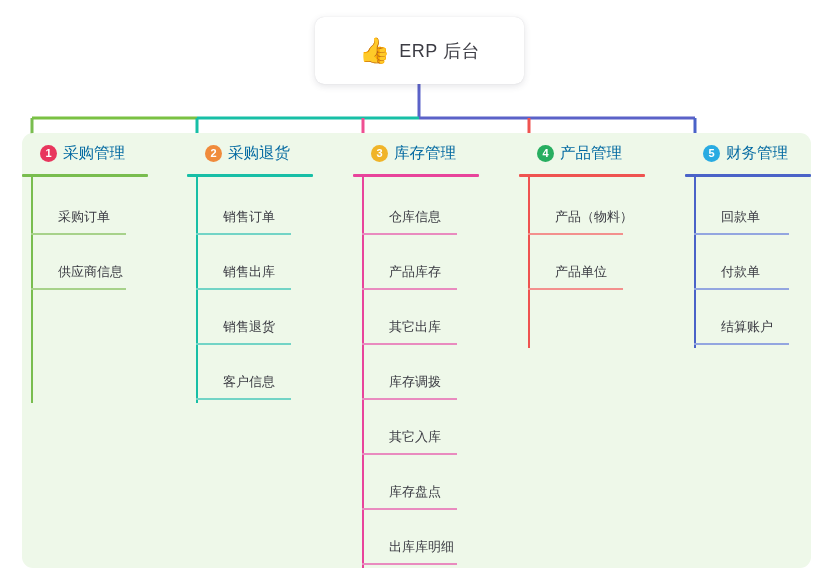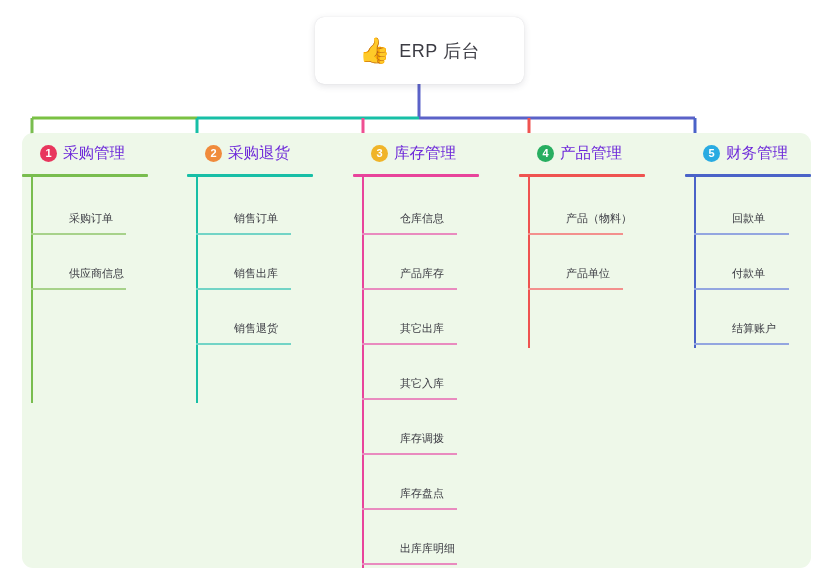--- a/index.html
+++ b/index.html
@@ -92,21 +92,21 @@
     color: #ffffff;
     font-size: 11px;
     line-height: 17px;
     text-align: center;
     font-weight: bold;
     flex: 0 0 auto;
     margin-right: 6px;
   }
   .col-title {
     font-size: 15.5px;
-    color: #6d28d9;
+    color: #0369a1;
     white-space: nowrap;
   }
   .col-rule {
     position: absolute;
     left: 0;
     top: 41px;
     height: 3px;
     width: 126px;
     border-radius: 1px;
   }
@@ -120,23 +120,23 @@
     position: relative;
     padding-top: 6px;
   }
   .leaf {
     position: relative;
     height: 55px;
     box-sizing: border-box;
   }
   .leaf-label {
     position: absolute;
-    left: 47px;
+    left: 36px;
     bottom: 9px;
-    font-size: 11px;
+    font-size: 13px;
     color: #3a3a42;
     white-space: nowrap;
   }
   .leaf-rule {
     position: absolute;
     left: 9px;
     bottom: 0;
     height: 1.6px;
     width: 95px;
   }
@@ -197,20 +197,24 @@
             <div class="leaf-rule" style="background: rgb(114, 212, 198);"></div>
           </div>
           <div class="leaf">
             <span class="leaf-label">销售出库</span>
             <div class="leaf-rule" style="background: rgb(114, 212, 198);"></div>
           </div>
           <div class="leaf">
             <span class="leaf-label">销售退货</span>
             <div class="leaf-rule" style="background: rgb(114, 212, 198);"></div>
           </div>
+          <div class="leaf">
+            <span class="leaf-label">客户信息</span>
+            <div class="leaf-rule" style="background: rgb(114, 212, 198);"></div>
+          </div>
         </div>
       </div>
       <div class="col" style="left: 331px;">
         <div class="col-head">
           <span class="badge" style="background: rgb(240, 180, 41);">3</span>
           <span class="col-title">库存管理</span>
         </div>
         <div class="col-rule" style="background: rgb(232, 68, 155);"></div>
         <div class="col-spine" style="background: rgb(232, 68, 155); height: 391px;"></div>
         <div class="leaves">
@@ -220,25 +224,25 @@
           </div>
           <div class="leaf">
             <span class="leaf-label">产品库存</span>
             <div class="leaf-rule" style="background: rgb(233, 139, 191);"></div>
           </div>
           <div class="leaf">
             <span class="leaf-label">其它出库</span>
             <div class="leaf-rule" style="background: rgb(233, 139, 191);"></div>
           </div>
           <div class="leaf">
+            <span class="leaf-label">库存调拨</span>
+            <div class="leaf-rule" style="background: rgb(233, 139, 191);"></div>
+          </div>
+          <div class="leaf">
             <span class="leaf-label">其它入库</span>
-            <div class="leaf-rule" style="background: rgb(233, 139, 191);"></div>
-          </div>
-          <div class="leaf">
-            <span class="leaf-label">库存调拨</span>
             <div class="leaf-rule" style="background: rgb(233, 139, 191);"></div>
           </div>
           <div class="leaf">
             <span class="leaf-label">库存盘点</span>
             <div class="leaf-rule" style="background: rgb(233, 139, 191);"></div>
           </div>
           <div class="leaf">
             <span class="leaf-label">出库库明细</span>
             <div class="leaf-rule" style="background: rgb(233, 139, 191);"></div>
           </div>

